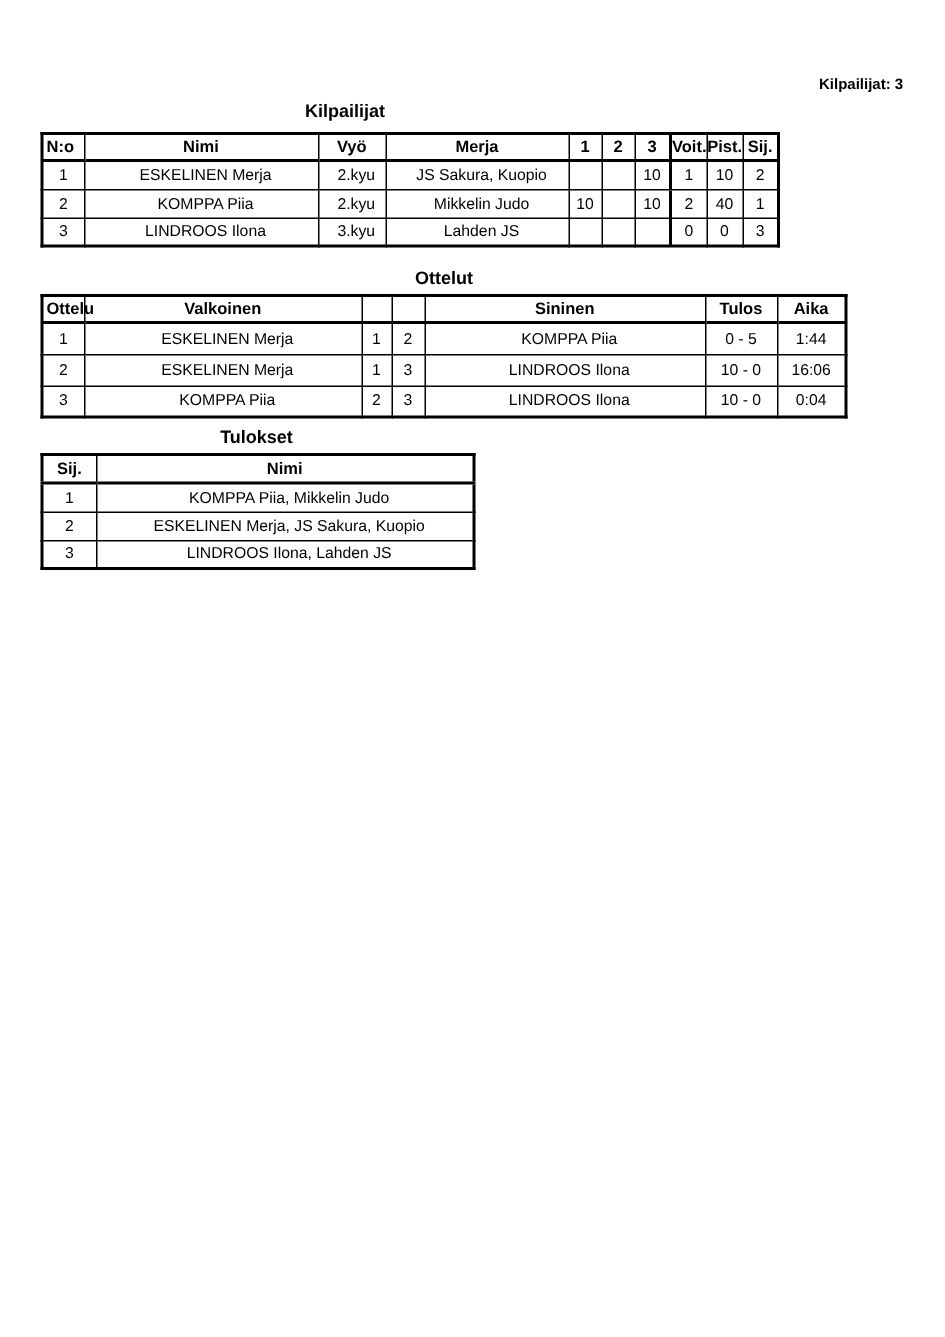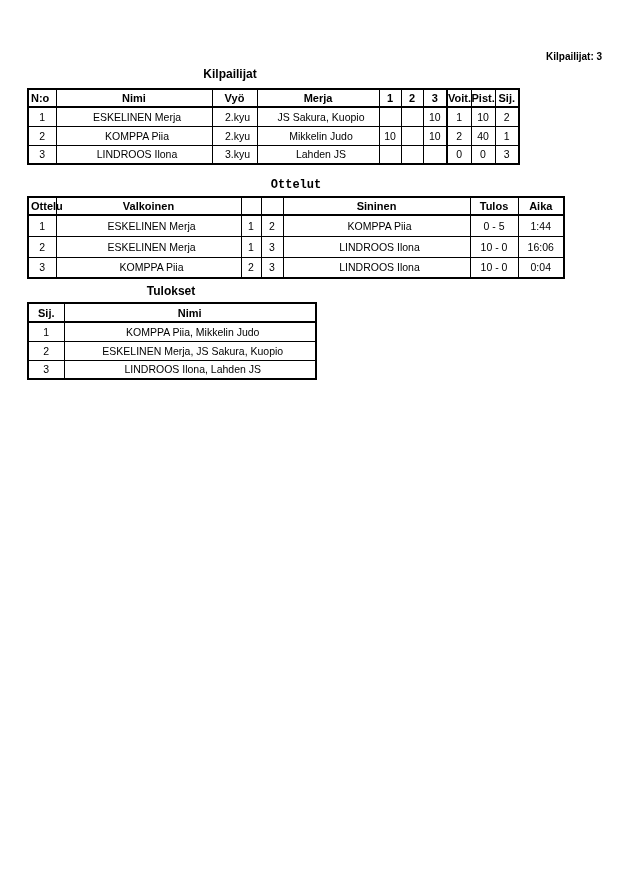--- a/index.html
+++ b/index.html
@@ -37,21 +37,21 @@
     padding-left: 11px;
   }
   .section-heading {
     position: absolute;
     transform: translateX(-50%);
     font-size: 12px;
     font-weight: bold;
     white-space: pre;
   }
   #heading-competitors { left: 230px; top: 67px; }
-  #heading-matches     { left: 296px; top: 178px; font-family: Liberation Mono, monospace; }
+  #heading-matches     { left: 296px; top: 178px; }
   #heading-results     { left: 171px; top: 284px; }
 
   table.sheet {
     position: absolute;
     border-collapse: collapse;
     table-layout: fixed;
     border: 2px solid #000000;
     font-size: 10.5px;
   }
   #table-competitors { left: 27px; top: 88px;  width: 491px; }

